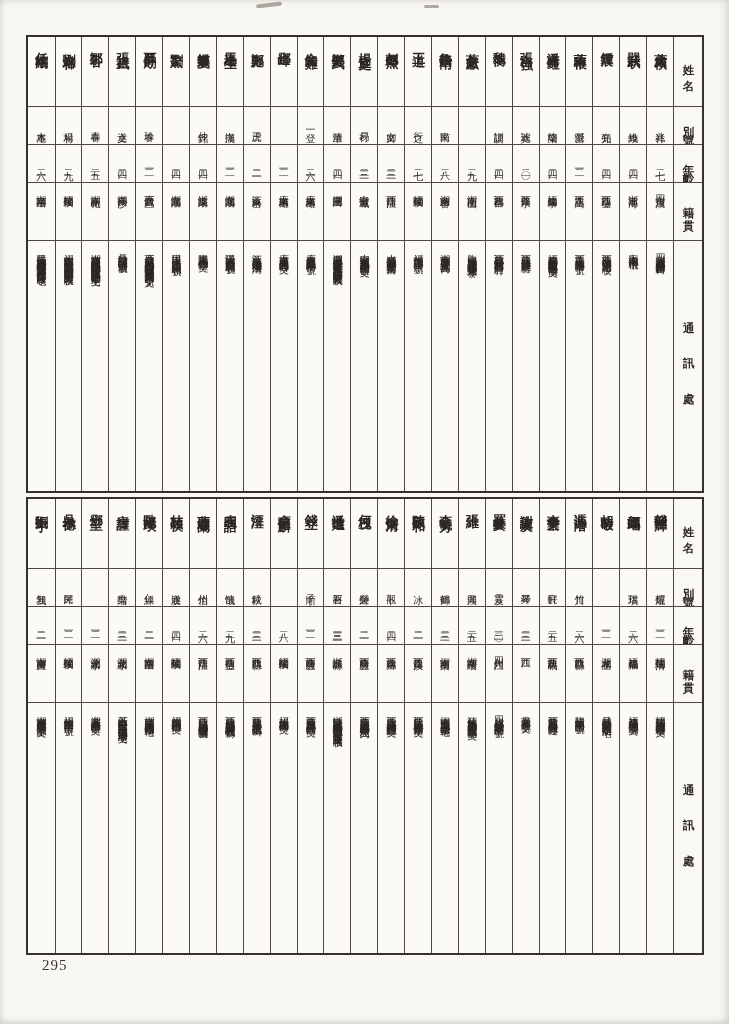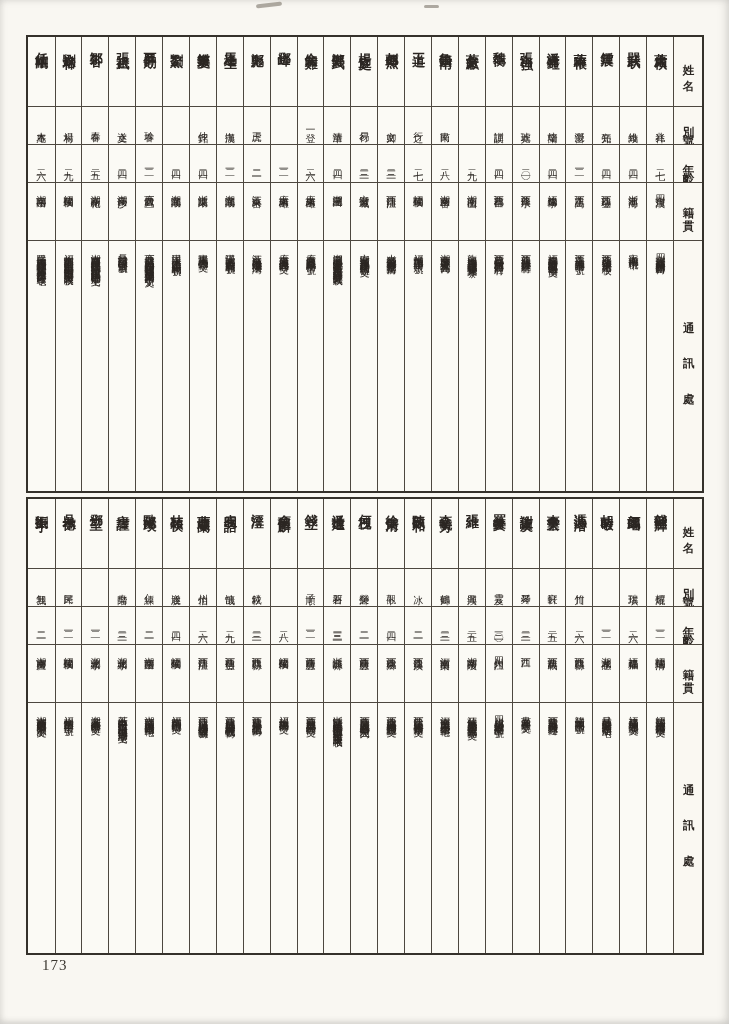--- a/index.html
+++ b/index.html
@@ -986,14 +986,14 @@
     </div>
     <div class="cell c-native">
       <span class="vtxt">湖南寶慶</span>
     </div>
     <div class="cell c-addr">
       <span class="vtxt">湖南寶慶西鄉灘頭劉永源交</span>
     </div>
   </div>
 </div>
 
-  <div class="page-num">173</div>
+  <div class="page-num">295</div>
 </div>
 
 </body></html>

